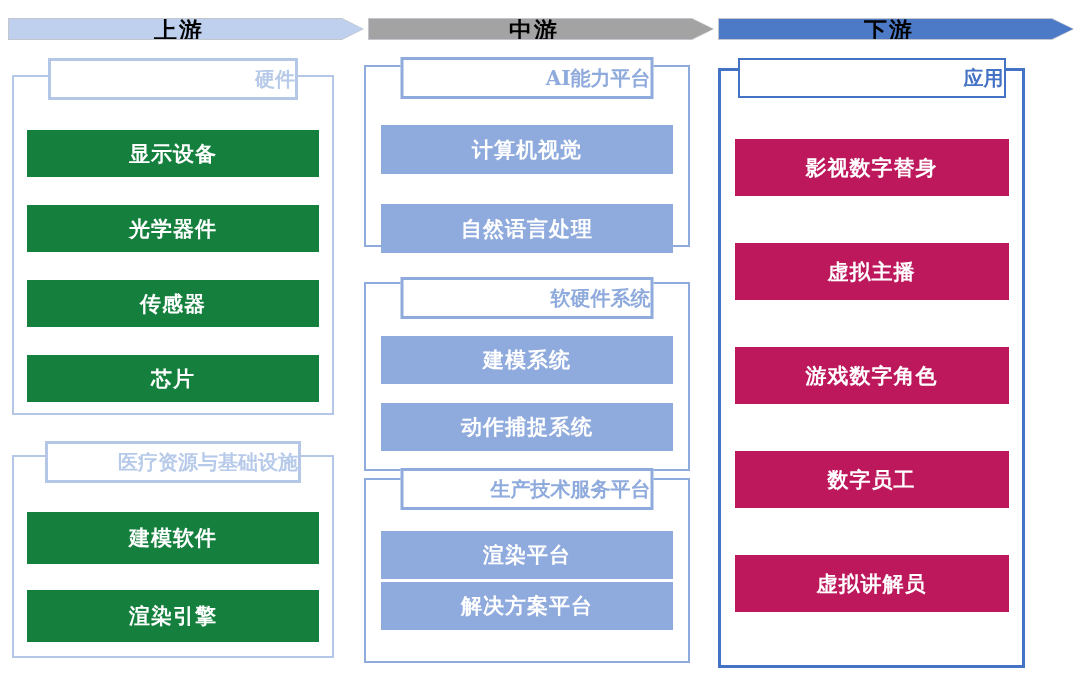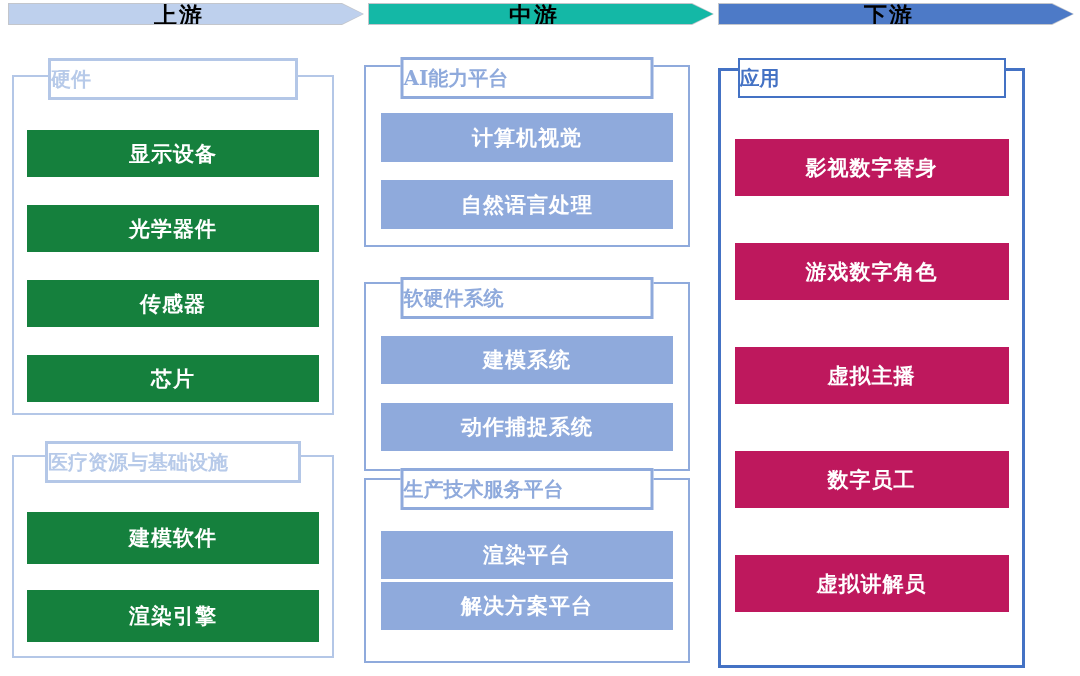--- a/index.html
+++ b/index.html
@@ -3,46 +3,46 @@
 <meta charset="utf-8">
 <style>
   html,body{margin:0;padding:0;background:#ffffff;}
   body{
     width:1080px;height:676px;position:relative;overflow:hidden;
     font-family:"DejaVu Serif","Liberation Serif",serif;
   }
   .canvas{position:absolute;inset:0;background:#fff;outline:1px solid #e8e8e8;}
 
   
-  .arrow{position:absolute;top:3px;height:22px;text-align:right;}
+  .arrow{position:absolute;top:18px;height:22px;text-align:right;}
   .arrow-outer{
     position:absolute;inset:0;background:#c3c6cc;
     clip-path:polygon(0 0, calc(100% - 22px) 0, 100% 50%, calc(100% - 22px) 100%, 0 100%);
   }
   .arrow-inner{
     position:absolute;inset:1px;
     clip-path:polygon(0 0, calc(100% - 21px) 0, 100% 50%, calc(100% - 21px) 100%, 0 100%);
     display:flex;align-items:center;justify-content:center;
   }
   .arrow-label{
     font-size:23px;font-weight:bold;color:#000;letter-spacing:2px;line-height:1;
     padding-right:14px;
   }
   #arrow-up{left:8px;width:356px;}
   #arrow-up .arrow-inner{background:#bed0ed;}
   #arrow-mid{left:368px;width:346px;}
-  #arrow-mid .arrow-inner{background:#14b8a6;text-decoration:underline;}
+  #arrow-mid .arrow-inner{background:#a3a3a3;text-decoration:underline;}
   #arrow-down{left:718px;width:356px;}
   #arrow-down .arrow-inner{background:#4d7ac7;}
 
   
   .group{position:absolute;background:#fff;box-sizing:border-box;}
   .group-title{
     position:absolute;left:50%;transform:translateX(-50%);
-    background:#fff;box-sizing:border-box;text-align:left;white-space:nowrap;
+    background:#fff;box-sizing:border-box;text-align:right;white-space:nowrap;
     font-weight:bold;font-size:20px;line-height:1.4;padding:4px 0;z-index:2;
   }
   .items{
     position:relative;display:flex;flex-direction:column;align-items:center;
     box-sizing:border-box;height:100%;
   }
   .item{
     display:flex;align-items:center;justify-content:center;flex:none;
     color:#ffffff;font-weight:bold;font-size:21px;letter-spacing:1px;
     text-align:center;
@@ -65,21 +65,21 @@
   #g-med .items{padding-top:55px;gap:26px;}
   #g-med .item{width:292px;height:52px;}
 
   
   .col-mid{border:2px solid #8faadc;}
   .col-mid .group-title{border:3px solid #8faadc;color:#8faadc;}
   .col-mid .item{background:#8faadc;}
   #g-ai{left:364px;top:65px;width:326px;height:182px;}
   #g-ai .group-title{top:-10px;width:253px;}
   #g-ai .items{padding-top:46px;gap:18px;}
-  #g-ai .item{width:292px;height:49px;}
+  #g-ai .item{width:292px;height:49px;margin-top:12px;}
   #g-sys{left:364px;top:282px;width:326px;height:189px;}
   #g-sys .group-title{top:-7px;width:253px;}
   #g-sys .items{padding-top:52px;gap:19px;}
   #g-sys .item{width:292px;height:48px;}
   #g-prod{left:364px;top:478px;width:326px;height:185px;}
   #g-prod .group-title{top:-12px;width:253px;}
   #g-prod .items{padding-top:51px;gap:3px;}
   #g-prod .item{width:292px;height:48px;}
 
   
@@ -154,21 +154,21 @@
     <div class="items">
       <div class="item">渲染平台</div>
       <div class="item">解决方案平台</div>
     </div>
   </div>
 
   <div class="group col-down" id="g-app">
     <div class="group-title">应用</div>
     <div class="items">
       <div class="item">影视数字替身</div>
+      <div class="item">虚拟主播</div>
       <div class="item">游戏数字角色</div>
-      <div class="item">虚拟主播</div>
       <div class="item">数字员工</div>
       <div class="item">虚拟讲解员</div>
       <div class="more">……</div>
     </div>
   </div>
 
 </div>
 
 </body></html>

